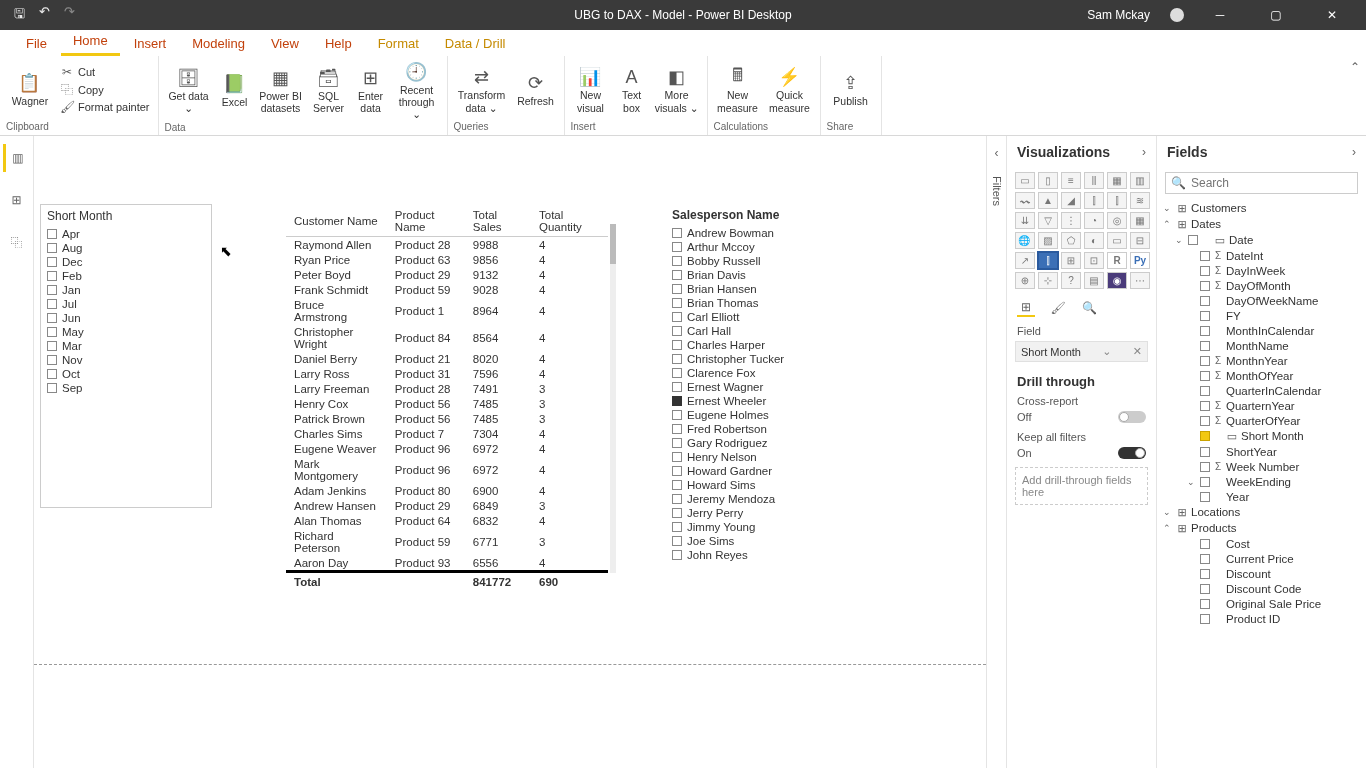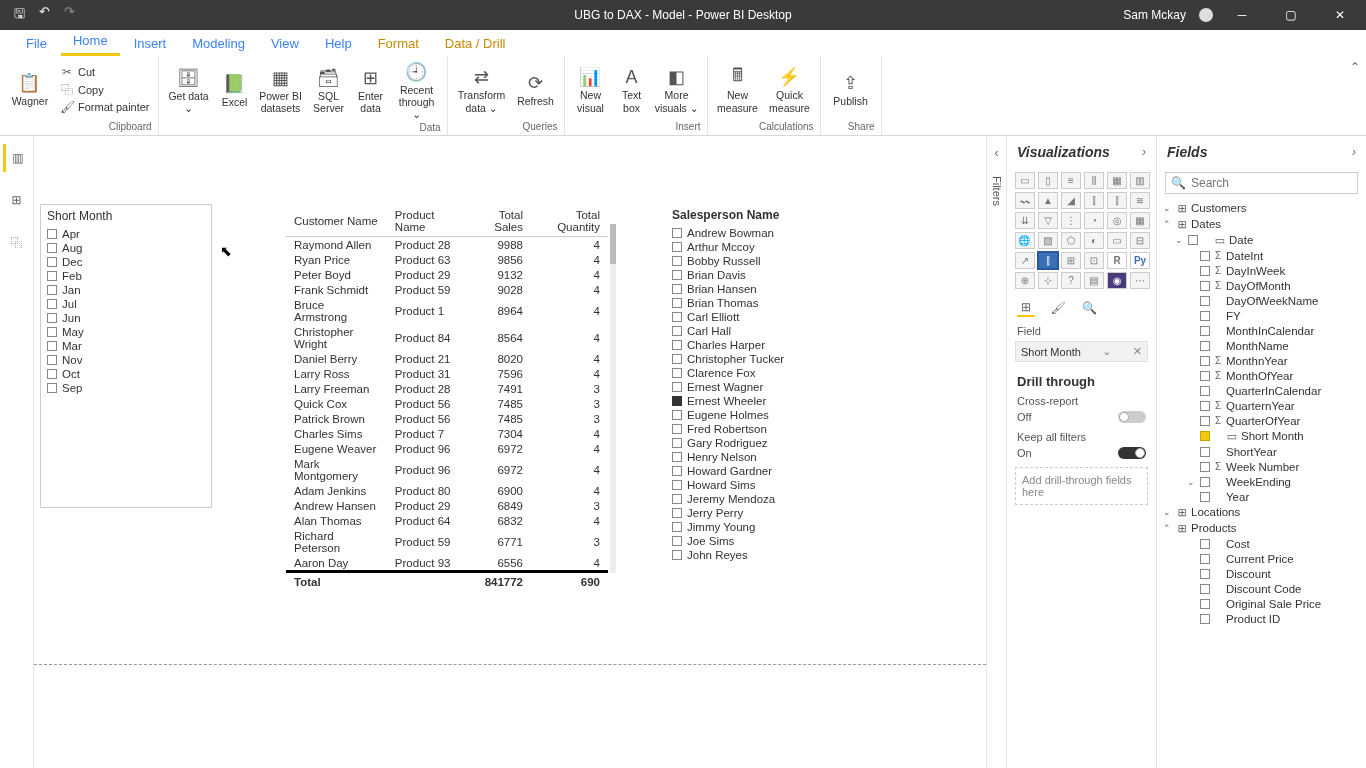--- a/index.html
+++ b/index.html
@@ -3,36 +3,36 @@
 <meta charset="utf-8">
 <style>
 * { margin: 0; padding: 0; box-sizing: border-box; font-family: "Segoe UI", Arial, sans-serif; }
 body { background: #fff; width: 1366px; height: 768px; overflow: hidden; font-size: 12px; color: #333; }
 
 
 .titlebar { height: 30px; background: #3a3a3a; display: flex; align-items: center; color: #fff; position: relative; }
 .titlebar .qat { display: flex; gap: 14px; padding-left: 14px; }
 .titlebar .qat span { opacity: .9; cursor: pointer; font-size: 13px; }
 .titlebar .title { position: absolute; left: 50%; transform: translateX(-50%); font-size: 12px; }
-.titlebar .right { position: absolute; right: 0; display: flex; align-items: center; gap: 9px; padding-right: 6px; margin-left: 28px; }
+.titlebar .right { position: absolute; right: 8px; display: flex; align-items: center; gap: 16px; padding-right: 6px; margin-left: 28px; }
 .titlebar .user { font-size: 12px; margin-right: 4px; }
 .titlebar .avatar { width: 14px; height: 14px; border-radius: 50%; background: #ddd; display: inline-block; }
 .titlebar .winbtn { width: 40px; height: 30px; display: flex; align-items: center; justify-content: center; cursor: pointer; }
 
 
 .menubar { height: 26px; display: flex; align-items: flex-end; border-bottom: none; padding-left: 14px; gap: 2px; }
-.menubar .tab { padding: 4px 12px 5px; font-size: 13px; cursor: pointer; color: #3b82f6; }
+.menubar .tab { padding: 4px 12px 5px; font-size: 13px; cursor: pointer; color: #c2410c; }
 .menubar .tab.active { border-bottom: 3px solid #f2c811; }
 .menubar .tab.contextual { color: #c58a00; }
 
 
 .ribbon { height: 80px; border-bottom: 1px solid #d8d8d8; display: flex; }
 .ribbon .group { border-right: 1px solid #e4e4e4; display: flex; flex-direction: column; justify-content: space-between; padding: 2px 6px 1px; }
 .ribbon .group .body { flex: 1; display: flex; align-items: center; gap: 4px; }
-.ribbon .group .label { font-size: 10px; color: #666; text-align: right; padding-bottom: 2px; }
+.ribbon .group .label { font-size: 10px; color: #666; text-align: left; padding-bottom: 2px; }
 .rbtn { display: flex; flex-direction: column; align-items: center; justify-content: center; width: 48px; cursor: pointer; padding: 2px 2px; }
 .rbtn .ic { width: 24px; height: 24px; display: flex; align-items: center; justify-content: center; font-size: 18px; color: #555; }
 .rbtn .lb { font-size: 10.5px; text-align: center; line-height: 1.15; color: #333; }
 .smallrow { display: flex; flex-direction: column; gap: 1px; }
 .smallrow div { font-size: 11px; cursor: pointer; display: flex; align-items: center; gap: 4px; padding: 1px 2px; }
 .smallrow .ic { font-size: 12px; color: #555; width: 14px; text-align: center; }
 
 
 .leftrail { position: absolute; left: 0; top: 136px; width: 34px; height: calc(100% - 136px); border-right: 1px solid #e4e4e4; display: flex; flex-direction: column; align-items: center; padding-top: 8px; gap: 14px; background: #fff; }
 .leftrail .railbtn { width: 28px; height: 28px; display: flex; align-items: center; justify-content: center; cursor: pointer; color: #666; }
@@ -48,35 +48,35 @@
 .slicer .items { padding: 0 6px 6px; }
 .slicer .item { display: flex; align-items: center; gap: 5px; font-size: 11.5px; padding: 1px 0; cursor: pointer; }
 .slicer .item .cb { width: 10px; height: 10px; border: 1px solid #888; }
 .slicer .item .cb.filled { background: #333; border-color: #333; }
 
 
 .tableviz { position: absolute; font-size: 11.5px; }
 .tableviz table { border-collapse: collapse; }
 .tableviz th { text-align: left; font-weight: 400; padding: 3px 8px; border-bottom: 1px solid #ccc; background: #fff; color: #333; }
 .tableviz td { padding: 1.5px 8px; color: #333; }
-.tableviz th.num, .tableviz td.num { text-align: right; }
+.tableviz th.num, .tableviz td.num { }
 .tableviz tfoot td { border-top: 3px solid #000000; font-weight: 600; padding: 3px 8px; }
 .tableviz .scroll { position: absolute; right: -8px; top: 18px; bottom: 18px; width: 6px; background: #eee; }
 .tableviz .scroll .thumb { position: absolute; left: 0; right: 0; top: 0; height: 40px; background: #bbb; }
 
 
 .collapsebar { position: absolute; right: 360px; top: 136px; width: 20px; height: calc(100% - 136px); border-left: 1px solid #e4e4e4; display: flex; flex-direction: column; align-items: center; padding-top: 10px; gap: 8px; background: #fff; }
 .collapsebar .chev { cursor: pointer; color: #666; }
 .collapsebar .vert { writing-mode: vertical-rl; font-size: 11px; color: #555; margin-top: 8px; }
 
 .panels { position: absolute; right: 0; top: 136px; width: 360px; height: calc(100% - 136px); display: flex; }
 .panel { border-left: 1px solid #e4e4e4; display: flex; flex-direction: column; }
 .panel.viz { width: 150px; }
 .panel.fields { flex: 1; }
-.panel .phdr { display: flex; align-items: center; justify-content: space-between; padding: 8px 10px 12px; font-style: italic; }
+.panel .phdr { display: flex; align-items: center; justify-content: space-between; padding: 8px 10px 12px; }
 .panel .phdr .t { font-size: 14px; font-weight: 600; color: #333; }
 .panel .phdr .chev { color: #666; cursor: pointer; }
 
 .vizgrid { display: grid; grid-template-columns: repeat(6, 20px); gap: 3px 3px; padding: 0 8px; }
 .vizgrid .vi { width: 20px; height: 17px; background: #f4f4f4; border: 1px solid #ccc; cursor: pointer; display: flex; align-items: center; justify-content: center; font-size: 10px; color: #777; }
 .vizgrid .vi.sel { background: #3b6fb6; border-color: #2a5a9e; color: #fff; outline: 1px solid #2a5a9e; }
 .vizgrid .vi.txt { background: #fff; font-size: 10px; font-weight: 600; }
 
 .toolrow { display: flex; gap: 14px; padding: 10px 10px 6px; }
 .toolrow .tb { width: 18px; height: 18px; cursor: pointer; color: #666; display: flex; align-items: center; justify-content: center; }
@@ -373,21 +373,21 @@
             <td class="num">7596</td>
             <td class="num">4</td>
           </tr>
           <tr>
             <td>Larry Freeman</td>
             <td>Product 28</td>
             <td class="num">7491</td>
             <td class="num">3</td>
           </tr>
           <tr>
-            <td>Quick Cox</td>
+            <td>Henry Cox</td>
             <td>Product 56</td>
             <td class="num">7485</td>
             <td class="num">3</td>
           </tr>
           <tr>
             <td>Patrick Brown</td>
             <td>Product 56</td>
             <td class="num">7485</td>
             <td class="num">3</td>
           </tr>

